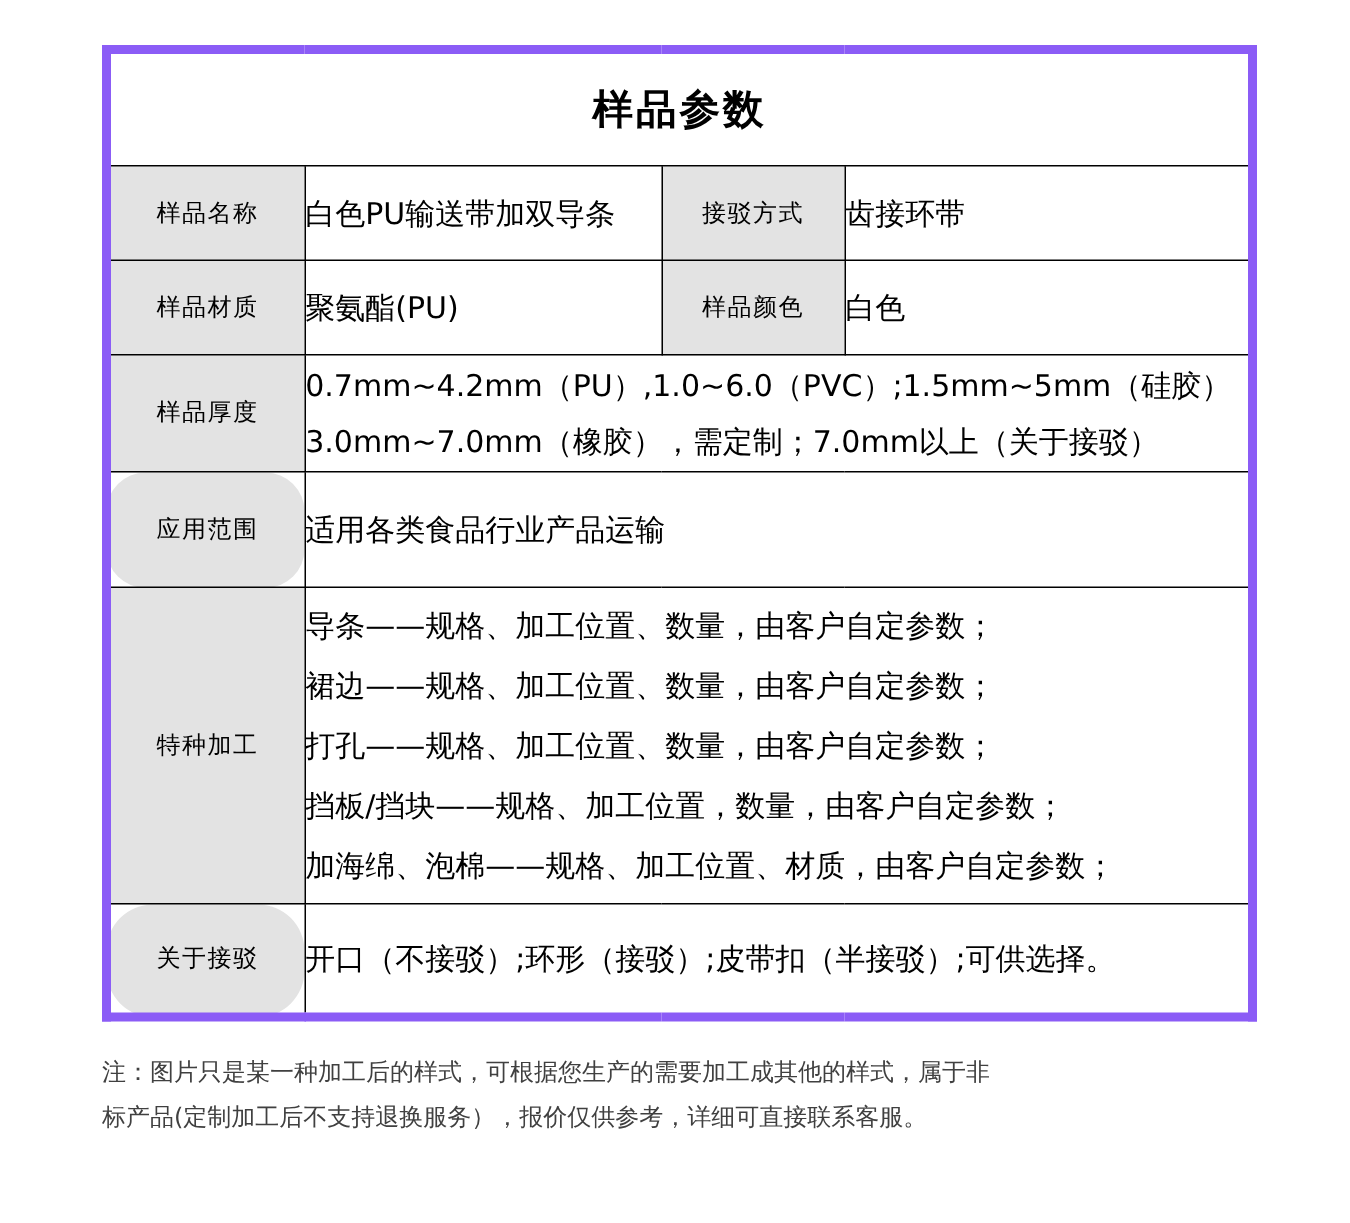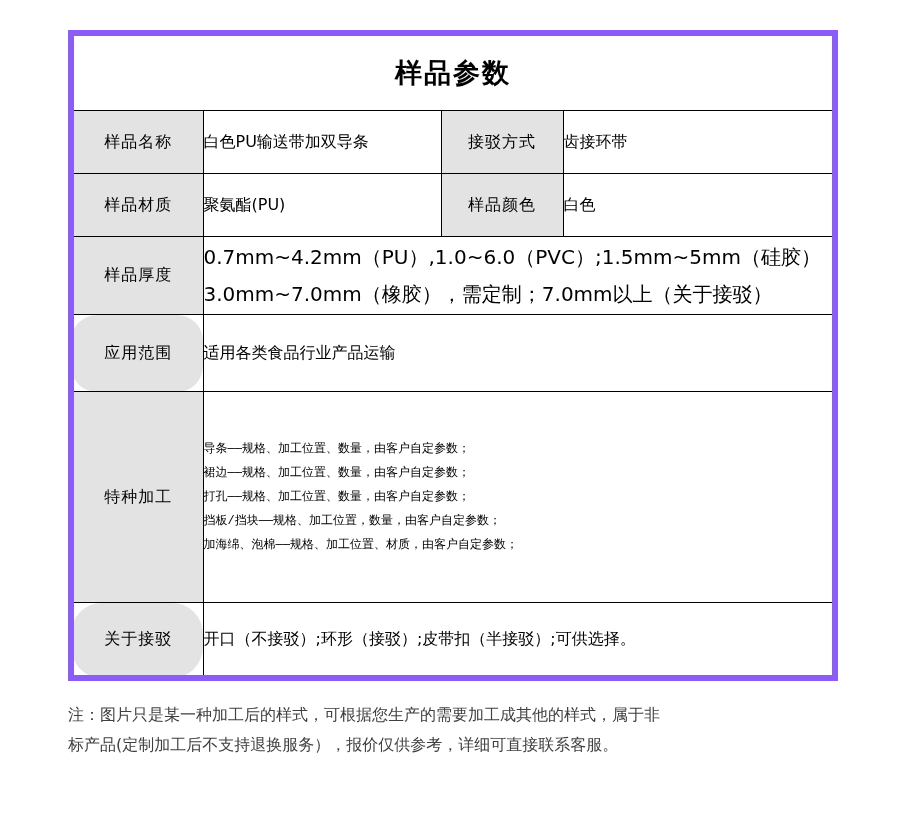--- a/index.html
+++ b/index.html
@@ -44,40 +44,39 @@
   }
   .label-cell {
     background: #e3e3e3;
     text-align: center;
     font-size: 16px;
     font-weight: normal;
     letter-spacing: 1px;
   }
   .value-cell {
     background: #ffffff;
-    font-size: 16px;
+    font-size: 20px;
     padding-left: 14px;
     line-height: 1.65;
   }
   .row-basic td { height: 62px; }
   .row-thickness td { height: 77px; }
   .row-scope td { height: 76px; border-radius: 26px; }
   .row-special td { height: 210px; }
   .row-joint td { height: 72px; border-radius: 31px; }
 
   .value-multiline {
     font-size: 20px;
     padding-left: 14px;
     line-height: 1.85;
   }
   .special-list {
-    font-size: 12px;
+    font-size: 20px;
     padding-left: 14px;
     line-height: 2.0;
-    font-family: Liberation Mono, monospace;
   }
   .special-list div { white-space: nowrap; }
 
   .note {
     position: absolute;
     left: 68px;
     top: 700px;
     width: 766px;
     font-size: 16px;
     line-height: 1.85;

